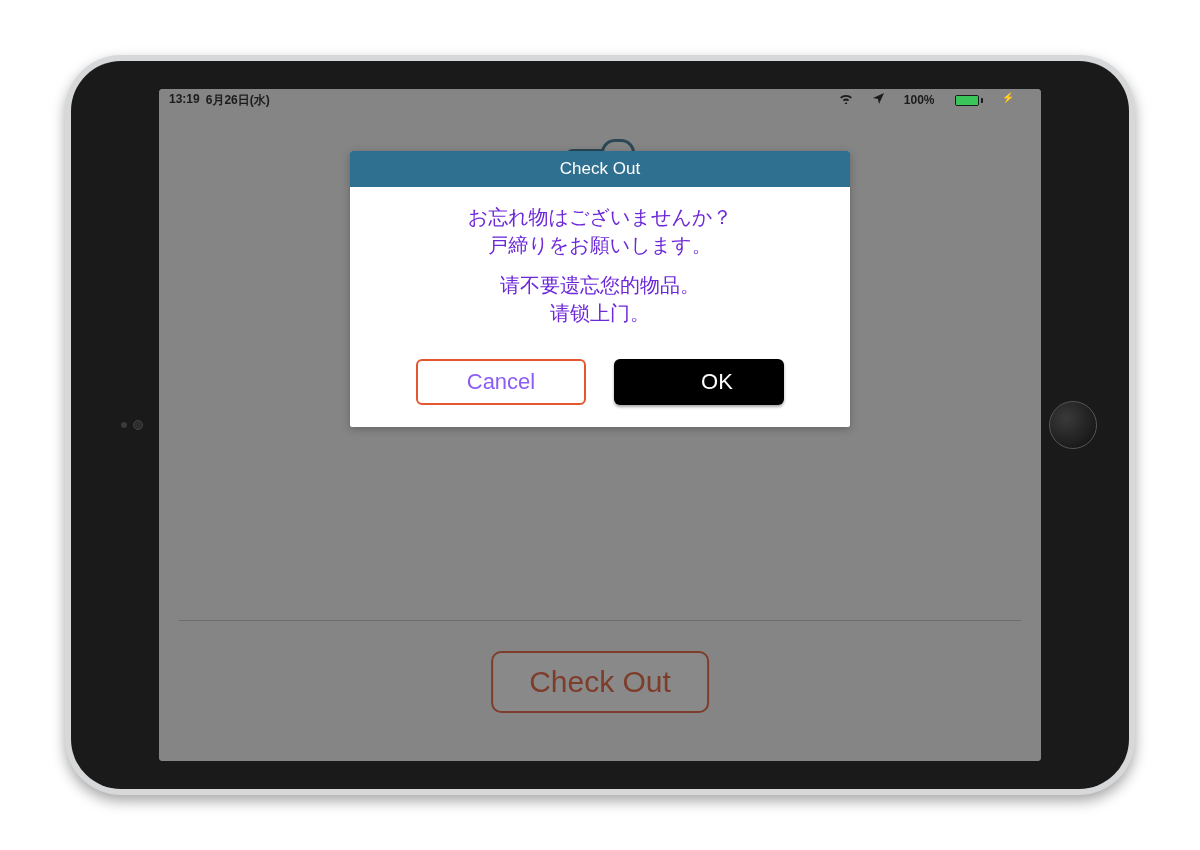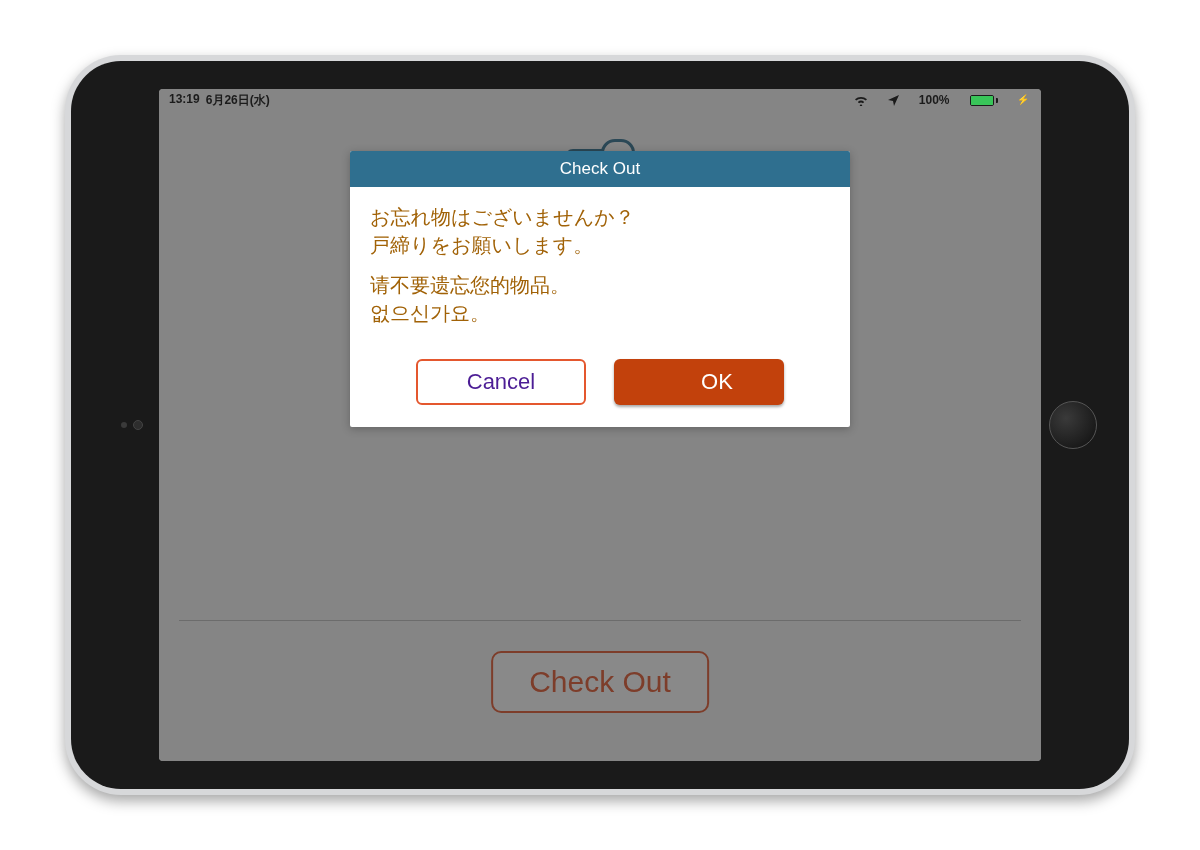--- a/index.html
+++ b/index.html
@@ -39,27 +39,27 @@
   .camera .dot2 { width: 10px; height: 10px; background:#2d2d2d; border-radius:50%; border:1px solid #444; }
   .home-btn {
     position: absolute; right: 32px; top: 50%; transform: translateY(-50%);
     width: 48px; height: 48px; border-radius: 50%;
     background: radial-gradient(circle at 35% 35%, #3a3a3a, #0e0e0e);
     border: 1px solid #555;
   }
 
   
   .status-bar {
-    position: absolute; top: 0; left: 0; right: 1px; height: 22px;
+    position: absolute; top: 0; left: 0; right: 16px; height: 22px;
     display: flex; align-items: center; justify-content: space-between;
     padding: 0 10px;
     font-size: 12px; font-weight: 600; color: #1b1b1b;
   }
   .status-left { display:flex; gap:6px; }
-  .status-right { display:flex; align-items:center; gap:20px; }
+  .status-right { display:flex; gap:20px; }
   .wifi-icon, .loc-icon { display:inline-flex; }
   .battery {
     display:inline-flex; align-items:center; gap:2px;
   }
   .battery-body {
     width: 24px; height: 11px; border: 1px solid #1b1b1b; border-radius: 2px; position: relative;
     display:flex; align-items:center;
   }
   .battery-fill { background:#39c559; height:100%; width:100%; border-radius:1px; }
   .battery-cap { width:2px; height:5px; background:#1b1b1b; border-radius:0 1px 1px 0; }
@@ -103,36 +103,36 @@
   .modal {
     position:absolute; top:62px; left:50%; transform:translateX(-50%);
     width: 500px; background:#ffffff; box-shadow: 0 2px 8px rgba(0,0,0,0.25);
     border-radius:2px; overflow:hidden;
     display:flex; flex-direction:column;
   }
   .modal-header {
     background:#2f6f8f; color:#fff; text-align:center; font-size:17px; padding:8px 0;
   }
   .modal-body {
-    padding: 16px 20px 8px;
-    color:#a16207; font-size:20px; line-height:1.4;
+    padding: 16px 4px 8px;
+    text-align:center; color:#6d28d9; font-size:20px; line-height:1.4;
   }
   .modal-body .block { margin-bottom: 12px; white-space: pre-line; }
   .modal-actions {
     display:flex; justify-content:center; gap:28px; padding: 12px 0 22px;
   }
   .btn {
     width: 170px; height: 46px; border-radius:6px; font-size:22px; display:flex; align-items:center; justify-content:center;
     cursor:pointer;
   }
   .btn-cancel {
-    background:#fff; color:#4c1d95; border:2px solid #e4572e;
+    background:#fff; color:#8b5cf6; border:2px solid #e4572e;
   }
   .btn-ok {
-    background:#c2410c; color:#fff; border:none; box-shadow: 0 2px 3px rgba(0,0,0,0.35); padding-left: 36px;
+    background:#000000; color:#fff; border:none; box-shadow: 0 2px 3px rgba(0,0,0,0.35); padding-left: 36px;
   }
 </style>
 </head>
 <body>
 
 <div class="stage">
   <div class="ipad-outer">
     <div class="ipad-body">
 
       <div class="camera">
@@ -185,21 +185,21 @@
             <span class="bolt">⚡</span>
           </div>
         </div>
 
         <div class="modal">
           <div class="modal-header">Check Out</div>
           <div class="modal-body">
             <div class="block">お忘れ物はございませんか？
 戸締りをお願いします。</div>
             <div class="block">请不要遗忘您的物品。
-없으신가요。</div>
+请锁上门。</div>
           </div>
           <div class="modal-actions">
             <div class="btn btn-cancel">Cancel</div>
             <div class="btn btn-ok">OK</div>
           </div>
         </div>
 
       </div>
     </div>
   </div>

